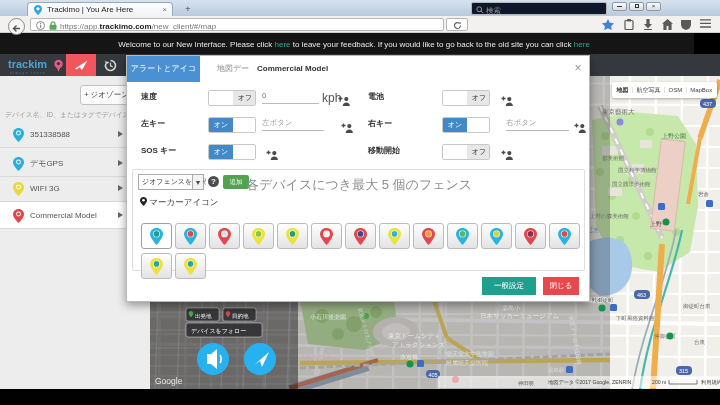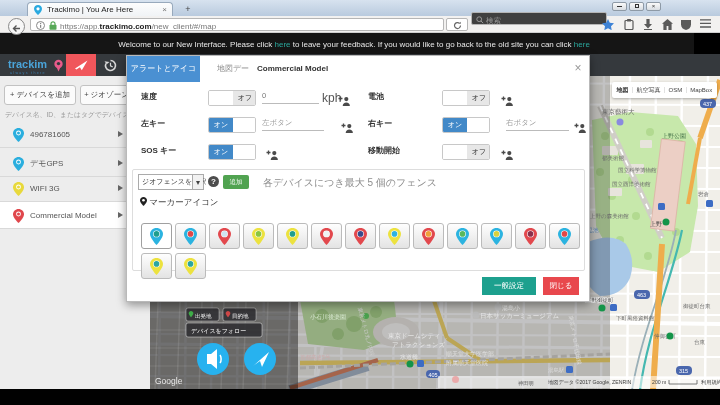--- a/index.html
+++ b/index.html
@@ -11,21 +11,21 @@
 #tab .ttl{position:absolute;left:19px;top:0px;white-space:nowrap}
 #tab .cl{position:absolute;right:5px;top:0px;color:#777;font-size:8px}
 #plus{left:180px;top:5px;width:16px;height:10px;color:#444;font-size:9px;line-height:9px;text-align:center}
 .winbtn{top:2px;width:15px;height:9px;background:linear-gradient(#fafafa,#d8dde2);border:1px solid #8e9aa6;border-radius:2px;font-size:6px;line-height:7px;text-align:center;color:#333}
 
 #navbar{left:0;top:16px;width:720px;height:17px;background:#f2f1f0;border-bottom:1px solid #cfcfcf}
 #backc{left:8px;top:18px;width:17px;height:17px;border:1px solid #888;border-radius:50%;background:#f7f7f7;text-align:center;z-index:5}
 #urlbox{left:30px;top:18px;width:414px;height:13px;background:#fff;border:1px solid #b6b6b6;border-radius:2px;font-size:8px;line-height:11px;color:#777;white-space:nowrap;overflow:hidden}
 #urlbox .dom{color:#222;font-weight:bold}
 #reloadb{left:446px;top:18px;width:22px;height:13px;background:#fff;border:1px solid #b6b6b6;border-radius:2px;color:#555;font-size:8px;text-align:center;line-height:12px}
-#searchbox{left:471px;top:12px;width:136px;height:13px;background:#404040;border:1px solid #b6b6b6;border-radius:2px;font-size:7.5px;line-height:11px;color:#888;white-space:nowrap}
+#searchbox{left:471px;top:2px;width:136px;height:13px;background:#0f172a;border:1px solid #b6b6b6;border-radius:2px;font-size:7.5px;line-height:11px;color:#888;white-space:nowrap}
 .navic{top:19px;font-size:10px;line-height:11px;color:#5a5a5a;text-align:center;width:14px}
 
 #welcome{left:0;top:33px;width:720px;height:21px;background:#151515;color:#e8e8e8;font-size:8px;text-align:center;line-height:23px;padding-left:14px;width:694px}
 #welcome a{color:#2aa89d;text-decoration:none}
 #apphdr{left:0;top:54px;width:720px;height:22px;background:#35393d}
 #logo{left:8px;top:57px;width:60px;height:17px}
 #redbtn{left:66px;top:54px;width:30px;height:22px;background:#f0565b}
 #histbtn{left:103px;top:59px;width:14px;height:13px;color:#dedede;font-weight:bold;font-size:11px;line-height:12px;text-align:center}
 
 #sidebar{left:0;top:76px;width:150px;height:314px;background:#ededed}
@@ -51,21 +51,21 @@
 .tog .offl{position:absolute;left:0;top:0;width:24px;height:14px;background:#fff}
 .tog .offr{position:absolute;left:24px;top:0;width:24px;height:14px;background:#e7e7e7;color:#333}
 .tog .onr{position:absolute;left:24px;top:0;width:24px;height:14px;background:#fff}
 .minput{border-bottom:1px solid #bbb;font-size:7.5px;color:#777;line-height:13px;height:15px;white-space:nowrap}
 .ph{color:#a0a0a0}
 #gfbox{left:5px;top:113px;width:453px;height:102px;border:1px solid #ddd;border-radius:2px}
 #gfsel{left:5px;top:4px;width:66px;height:16px;background:#fff;border:1px solid #ababab;font-size:7px;color:#333;line-height:14px;white-space:nowrap}
 #gfsel .arr{position:absolute;right:0;top:0;width:11px;height:14px;border-left:1px solid #ababab;background:#f2f2f2}#gfsel .arr:after{content:"";position:absolute;left:3px;top:5.5px;border-top:4px solid #444;border-left:2.5px solid transparent;border-right:2.5px solid transparent}
 #gfhelp{left:75px;top:6px;width:11px;height:11px;background:#4d4d4d;border-radius:50%;color:#fff;font-size:8px;font-weight:bold;line-height:11px;text-align:center}
 #gfadd{left:90px;top:5px;width:26px;height:14px;background:#51a351;border-radius:2px;color:#fff;font-size:6.5px;text-align:center;line-height:14px}
-#gfnote{left:130px;top:6px;font-size:10px;color:#8d8d8d;white-space:nowrap}
+#gfnote{left:113px;top:6px;font-size:13px;color:#8d8d8d;white-space:nowrap}
 #mkttl{left:7px;top:27px;font-size:8.5px;color:#333;white-space:nowrap}
 .icbtn{width:31px;height:26px;background:linear-gradient(#fefefe,#e3e3e3);border:1px solid #bbb;border-radius:3px}
 #savebtn{left:355px;top:221px;width:54px;height:18px;background:#1da08e;color:#fff;font-size:7.5px;text-align:center;line-height:18px}
 #closebtn{left:416px;top:221px;width:36px;height:18px;background:#e8484d;color:#fff;font-size:7.5px;text-align:center;line-height:18px}
 #mapbtns{left:612px;top:82px;height:16px;background:#fff;border-radius:2px;box-shadow:0 1px 3px rgba(0,0,0,.3);font-size:6px;color:#444;line-height:16px;white-space:nowrap;padding:0 1px}
 #mapbtns span{padding:0 3.5px}
 #mapbtns .sep{padding:0;border-left:1px solid #e2e2e2}
 </style></head>
 <body>
 <div id="stage">
@@ -138,30 +138,29 @@
   <div class="abs" id="redbtn"><svg width="30" height="22" viewBox="0 0 30 22">
         <path d="M9 14.5L21.5 6.5 15.8 16.2 13.9 13.2 10.4 15.4z" fill="#fff"></path>
       </svg></div>
   <div class="abs" id="histbtn"><svg width="13" height="13" viewBox="0 0 13 13">
         <path d="M6.5 1.5a5 5 0 11-4.6 3" stroke="#d8d8d8" stroke-width="1.6" fill="none"></path>
         <path d="M0.5 2.2l2.2 3 2.8-2.2z" fill="#d8d8d8"></path>
         <path d="M6.5 3.8v3l2.2 1.3" stroke="#d8d8d8" stroke-width="1.2" fill="none"></path>
       </svg></div>
 
   <div class="abs" id="sidebar">
-    <div class="abs sbtn" style="left:4px;width:72px">+ デバイスを追加</div>
     <div class="abs sbtn" style="left:80px;width:68px">+ ジオゾーン追加</div>
     <div class="abs" id="sbsearch">デバイス名、ID、またはタグでデバイスを</div>
     <div class="abs drow" style="top:45px">
         <svg class="pin" viewBox="0 0 11 14">
           <path d="M5.5 0C2.5 0 0 2.3 0 5.2 0 9 5.5 14 5.5 14S11 9 11 5.2C11 2.3 8.5 0 5.5 0z" fill="#2aaede"></path>
           <circle cx="5.5" cy="5" r="2.4" fill="#fff"></circle>
           <circle cx="5.5" cy="5" r="1.5" fill="#2aaede"></circle>
         </svg>
-        <span class="nm">496781605</span>
+        <span class="nm">351338588</span>
         <span class="car"></span>
       </div>
     <div class="abs drow" style="top:74px">
         <svg class="pin" viewBox="0 0 11 14">
           <path d="M5.5 0C2.5 0 0 2.3 0 5.2 0 9 5.5 14 5.5 14S11 9 11 5.2C11 2.3 8.5 0 5.5 0z" fill="#2aaede"></path>
           <circle cx="5.5" cy="5" r="2.4" fill="#fff"></circle>
           <circle cx="5.5" cy="5" r="1.5" fill="#2aaede"></circle>
         </svg>
         <span class="nm">デモGPS</span>
         <span class="car"></span>

